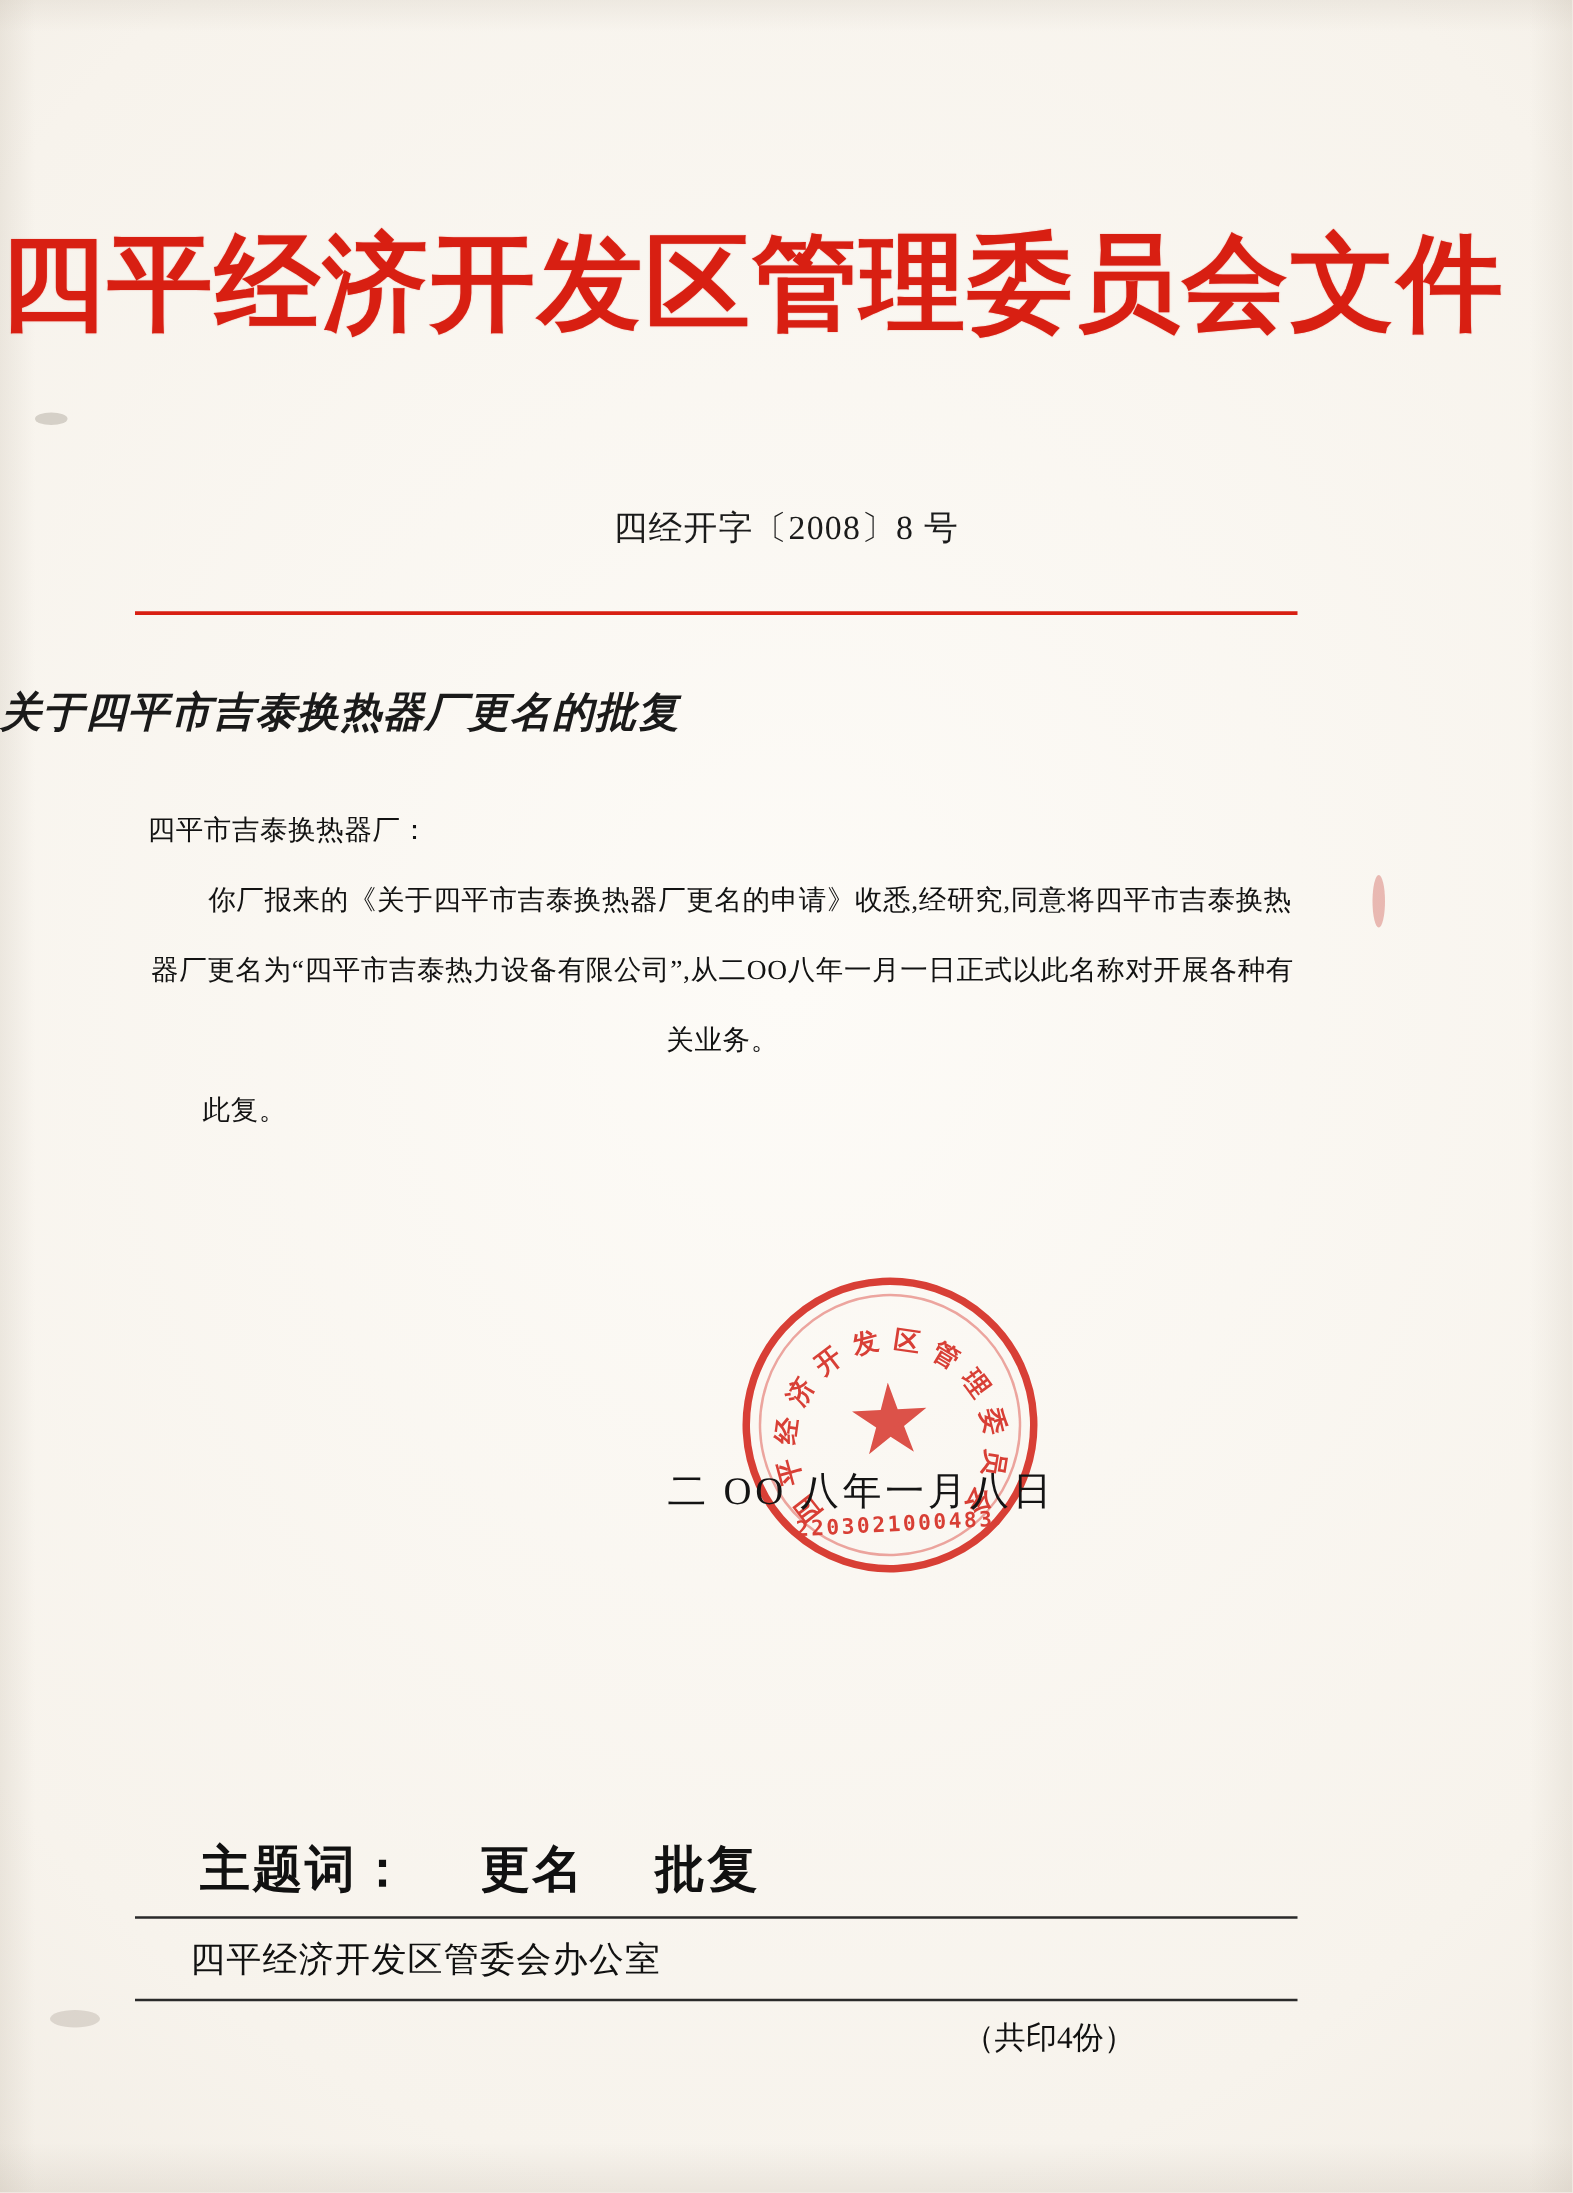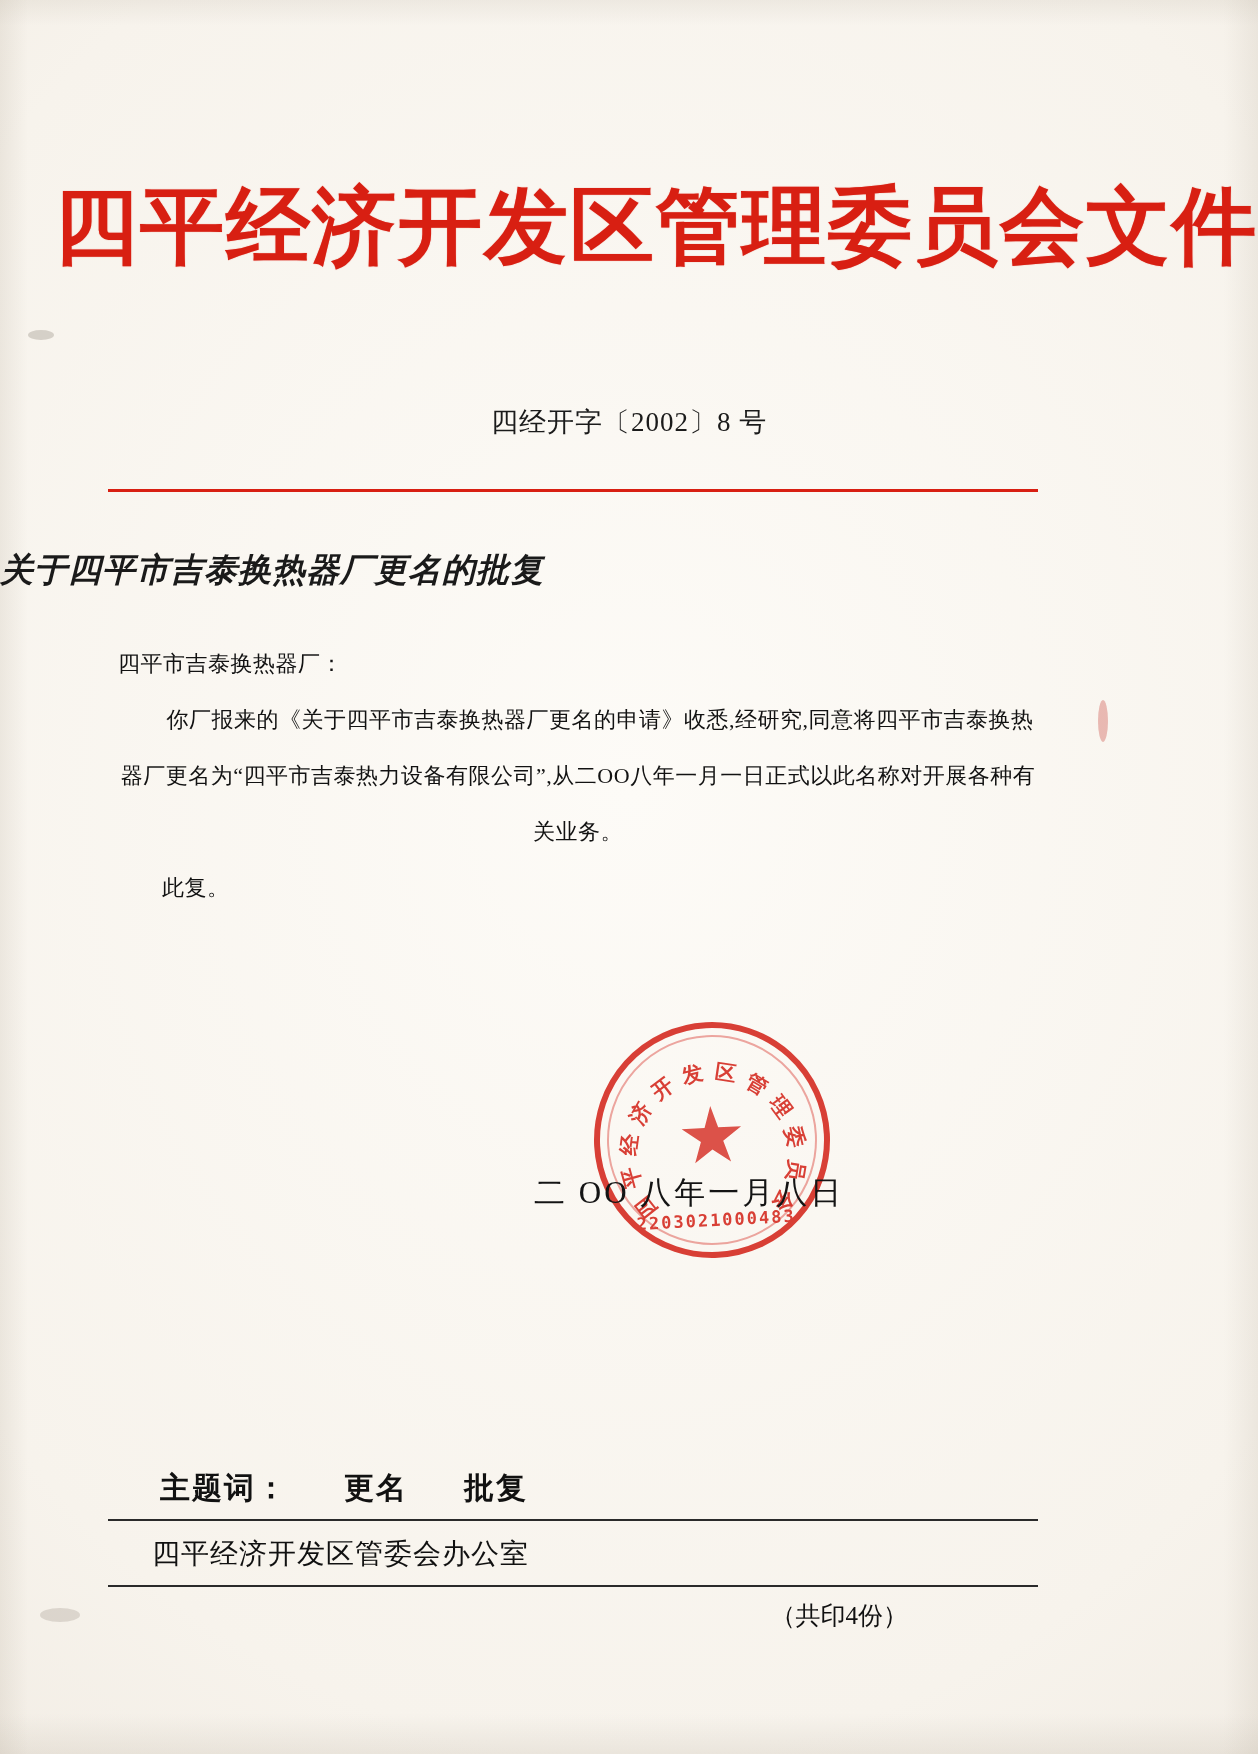--- a/index.html
+++ b/index.html
@@ -39,21 +39,21 @@
     border-radius: 50%;
     pointer-events: none;
   }
 
   
   .doc-title {
     position: absolute;
     top: 182px;
     left: 0;
     width: 1258px;
-    text-align: right;
+    text-align: left;
     color: #d81f12;
     font-family: "DejaVu Sans", sans-serif;
     font-weight: bold;
     font-size: 84px;
     letter-spacing: 2px;
     line-height: 1.05;
     text-shadow: 0 0 1px rgba(216,31,18,0.55);
     white-space: nowrap;
   }
 
@@ -188,21 +188,21 @@
   
   .footer {
     position: absolute;
     left: 108px;
     top: 1468px;
     width: 930px;
   }
   .keywords {
     font-family: "DejaVu Sans", sans-serif;
     font-weight: bold;
-    font-size: 30px;
+    font-size: 40px;
     color: #111;
     padding: 0 0 10px 52px;
     letter-spacing: 2px;
   }
   .kw-sep { display: inline-block; width: 56px; }
   .rule-thin {
     height: 2px;
     background: #2a2a2a;
     width: 930px;
   }
@@ -229,21 +229,21 @@
 <body>
 
 <div class="page">
   <div class="paper-noise"></div>
   <div class="smudge" style="top:330px;left:28px;width:26px;height:10px;background:rgba(150,140,130,0.35);"></div>
   <div class="smudge" style="top:700px;left:1098px;width:10px;height:42px;background:rgba(200,70,60,0.35);"></div>
   <div class="smudge" style="top:1608px;left:40px;width:40px;height:14px;background:rgba(160,150,140,0.30);"></div>
 
   <div class="doc-title">四平经济开发区管理委员会文件</div>
 
-  <div class="doc-number">四经开字〔2002〕8 号</div>
+  <div class="doc-number">四经开字〔2008〕8 号</div>
 
   <div class="red-rule"></div>
 
   <div class="subject">关于四平市吉泰换热器厂更名的批复</div>
 
   <div class="body-block">
     <div class="addressee">四平市吉泰换热器厂：</div>
     <div class="para">你厂报来的《关于四平市吉泰换热器厂更名的申请》收悉,经研究,同意将四平市吉泰换热器厂更名为“四平市吉泰热力设备有限公司”,从二OO八年一月一日正式以此名称对开展各种有关业务。</div>
     <div class="para-closing">此复。</div>
   </div>

